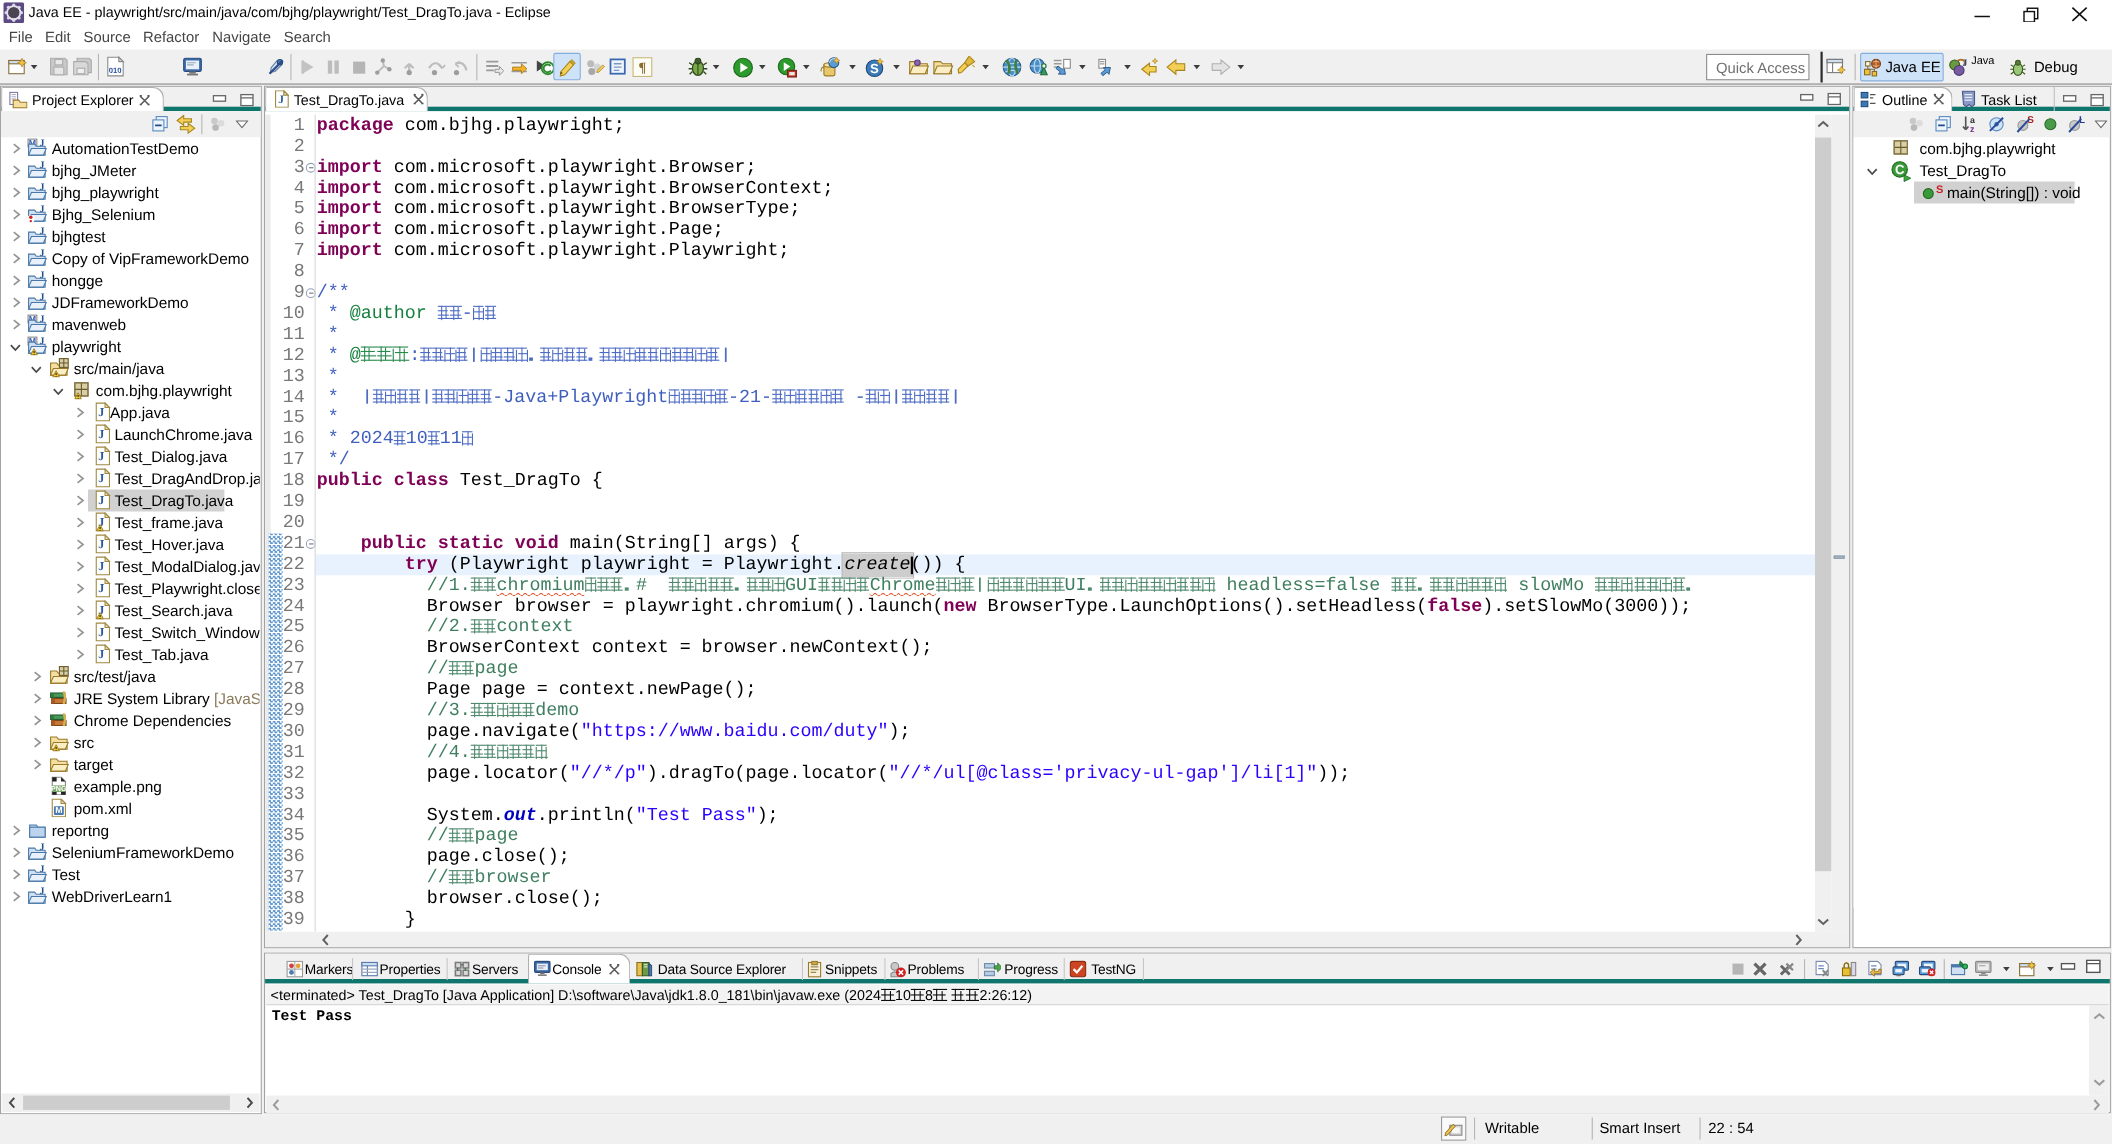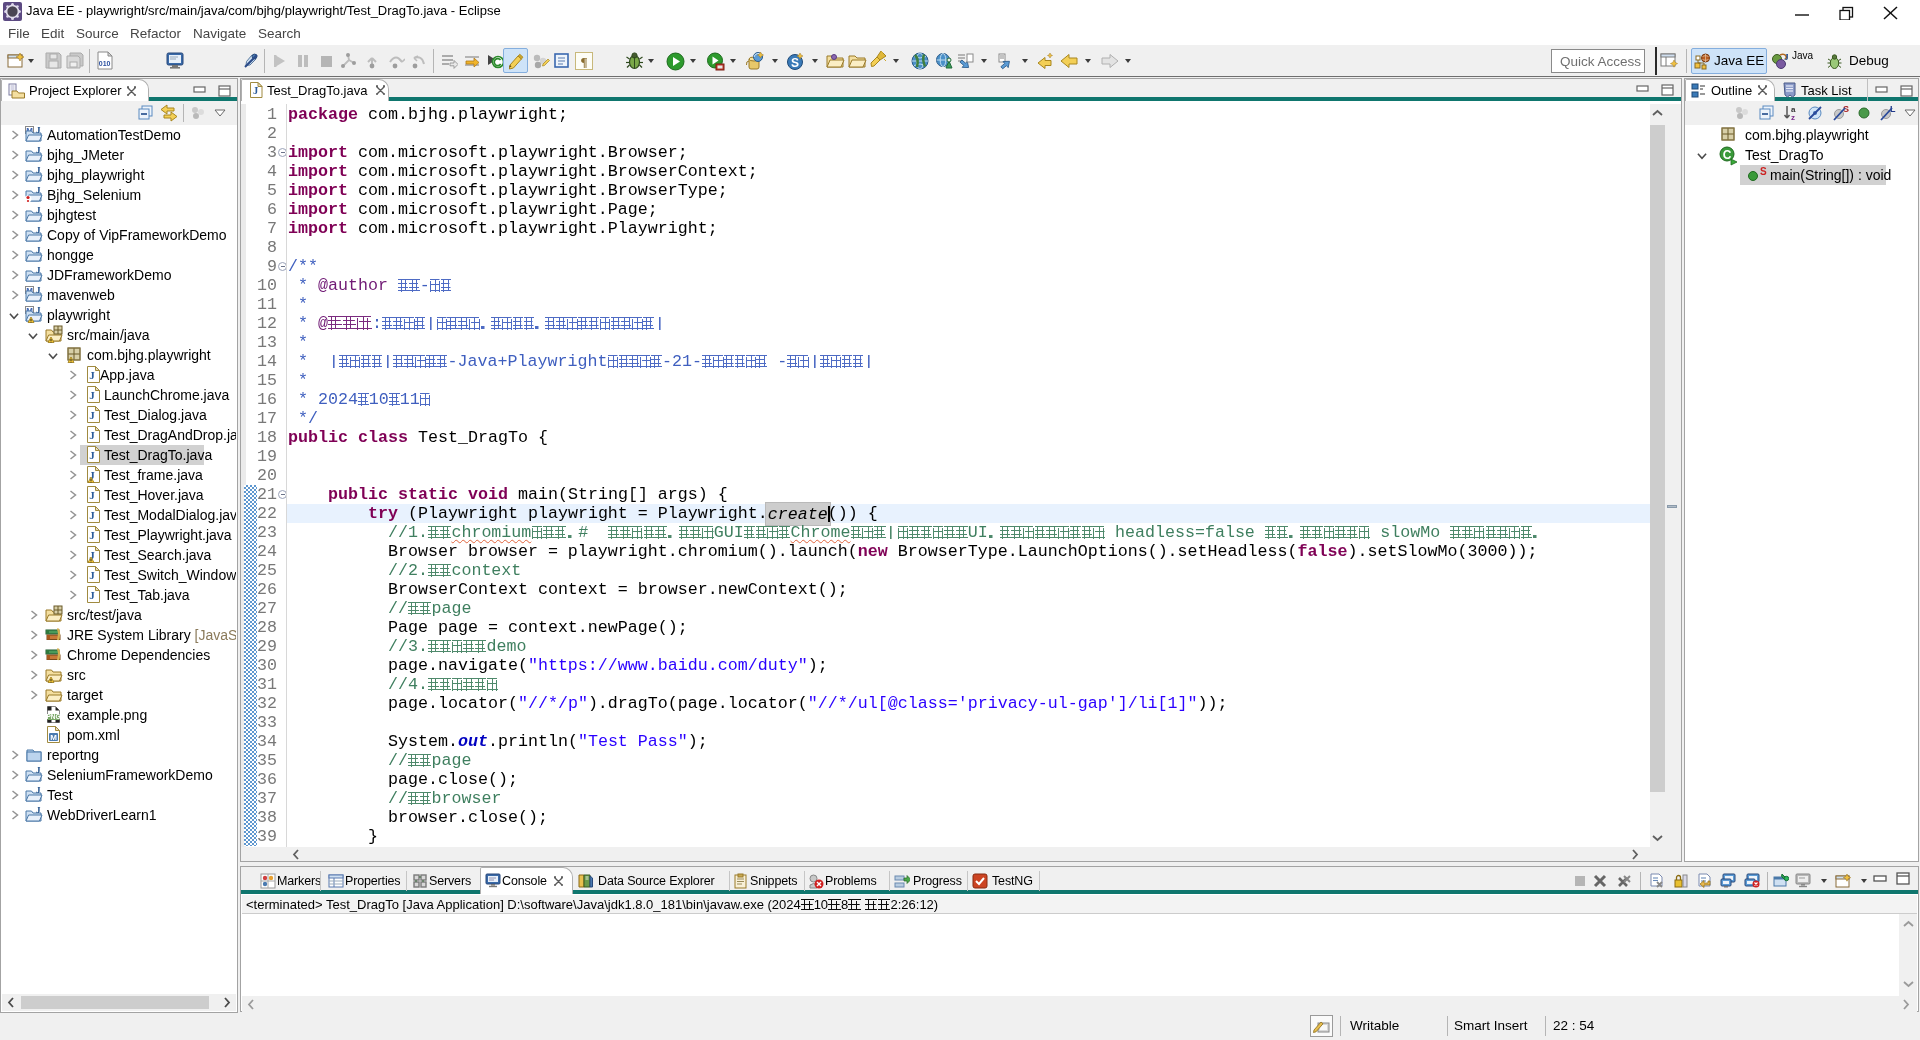--- a/index.html
+++ b/index.html
@@ -38,21 +38,21 @@
  background:
   linear-gradient(currentColor,currentColor) 0 0/100% 1.2px no-repeat,
   linear-gradient(currentColor,currentColor) 0 5px/90% 1.1px no-repeat,
   linear-gradient(currentColor,currentColor) 0 100%/100% 1.2px no-repeat,
   linear-gradient(currentColor,currentColor) 3px 0/1.1px 100% no-repeat,
   linear-gradient(currentColor,currentColor) 8px 2px/1.1px 90% no-repeat}
 pre{font-family:"Liberation Mono",monospace}
 .k{color:#7F0055;font-weight:bold}
 .cm{color:#3F7F5F}
 .dc{color:#3F5FBF}
-.dt{color:#701a75}
+.dt{color:#15803d}
 .st{color:#2A00FF}
 .sf{color:#0000C0;font-weight:bold;font-style:italic}
 .im{font-style:italic}
 .occ{background:#cdcdcd;box-shadow:0 0 0 1px #b9b9b9;padding:1.5px 2px;margin:-1.5px -2px}
 .sq{text-decoration:underline wavy #e0643d;text-decoration-thickness:.9px;text-underline-offset:2px}
 .ic{position:absolute}
 svg{display:block}
 .sep{position:absolute;width:1px;background:#b5b5b5}
 .dd{position:absolute;width:0;height:0;border-left:3.5px solid transparent;border-right:3.5px solid transparent;border-top:4px solid #3c3c3c}
 .scroll{position:absolute;background:#f0f0f0}
@@ -659,21 +659,21 @@
       <svg class="chev" style="left:67px;top:405px" width="9" height="10" viewBox="0 0 9 10">
         <path d="M2 1 l5 4 -5 4" fill="none" stroke="#939393" stroke-width="1.5"></path>
       </svg>
       <div class="abs" style="left:84px;top:401px">
         <svg width="16" height="17" viewBox="0 0 16 17" style="overflow:visible">
           <path d="M2.5 .5 h8 l4 4 v12 h-12z" fill="#fff" stroke="#a08a40"></path>
           <path d="M10.5 .5 l4 4 h-4z" fill="#e8dfc0" stroke="#a08a40"></path>
           <text x="7" y="12.5" font-size="11" font-weight="bold" fill="#2a5a9a" text-anchor="middle" font-family="Liberation Serif">J</text>
         </svg>
       </div>
-      <div class="trow" style="left:103px;top:400px">Test_Playwright.java</div>
+      <div class="trow" style="left:103px;top:400px">Test_Playwright.close</div>
       <svg class="chev" style="left:67px;top:425px" width="9" height="10" viewBox="0 0 9 10">
         <path d="M2 1 l5 4 -5 4" fill="none" stroke="#939393" stroke-width="1.5"></path>
       </svg>
       <div class="abs" style="left:84px;top:421px">
         <svg width="16" height="17" viewBox="0 0 16 17" style="overflow:visible">
           <path d="M2.5 .5 h8 l4 4 v12 h-12z" fill="#fff" stroke="#a08a40"></path>
           <path d="M10.5 .5 l4 4 h-4z" fill="#e8dfc0" stroke="#a08a40"></path>
           <text x="7" y="12.5" font-size="11" font-weight="bold" fill="#2a5a9a" text-anchor="middle" font-family="Liberation Serif">J</text>
           <path d="M3 16.5 L6 11 L9 16.5 z" fill="#f5c836" stroke="#9a7a18" stroke-width=".8"></path>
           <line x1="6" y1="13" x2="6" y2="15" stroke="#222" stroke-width="1"></line>
@@ -1223,20 +1223,23 @@
         <rect x="1" y="1" width="12" height="5" fill="#fff" stroke="#555" stroke-width="1.3"></rect>
       </svg>
       <svg class="ic" style="left:1655px;top:5px" width="14" height="13" viewBox="0 0 14 13">
         <rect x="1" y="1" width="12" height="11" fill="#fff" stroke="#555" stroke-width="1.3"></rect>
         <line x1="1" y1="4" x2="13" y2="4" stroke="#555" stroke-width="1.3"></line>
       </svg>
     </div>
     <div class="abs" style="left:1px;top:28px;right:1px;height:19px;background:#f3f3f3;border-bottom:1px solid #cccccc">
 <div class="abs" style="left:4px;top:2px;font-size:13px;color:#000;white-space:nowrap">&lt;terminated&gt; Test_DragTo [Java Application] D:\software\Java\jdk1.8.0_181\bin\javaw.exe (2024<i class="h2"></i>10<i class="h2"></i>8<i class="h2"></i> <i class="h2"></i><i class="h2"></i>2:26:12)</div>
     </div>
+    <div class="abs" style="left:1px;top:47px;width:1659px;height:82px;background:#fff">
+<pre style="position:absolute;left:5px;top:2px;font-size:13.5px;line-height:17px;color:#000;font-weight:bold">Test Pass</pre>
+    </div>
     <div class="scroll" style="right:1px;top:47px;width:18px;height:82px">
       <div class="abs" style="left:4px;top:6px">
         <svg width="11" height="8" viewBox="0 0 11 8">
           <path d="M1 6 L5.5 2 10 6" stroke="#9a9a9a" stroke-width="1.8" fill="none"></path>
         </svg>
       </div>
       <div class="abs" style="left:4px;top:66px">
         <svg width="11" height="8" viewBox="0 0 11 8">
           <path d="M1 2 L5.5 6 10 2" stroke="#9a9a9a" stroke-width="1.8" fill="none"></path>
         </svg>

